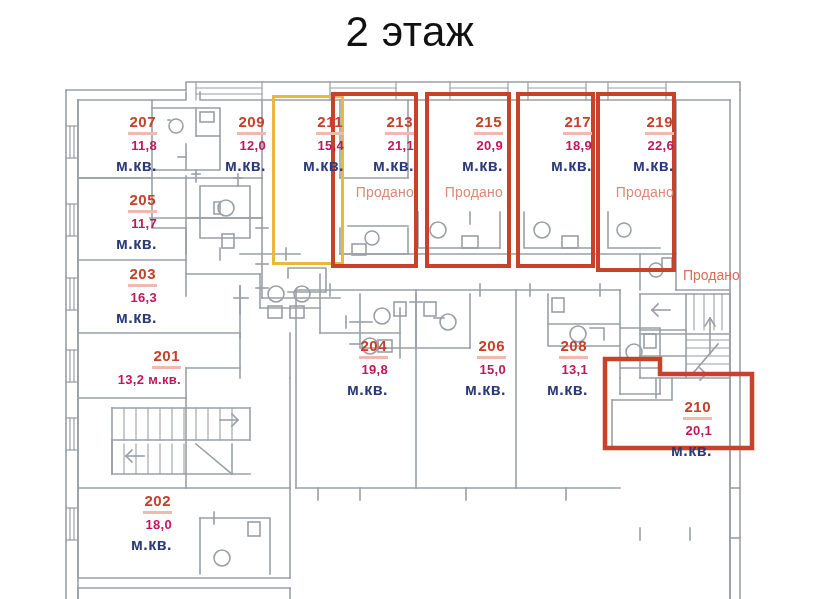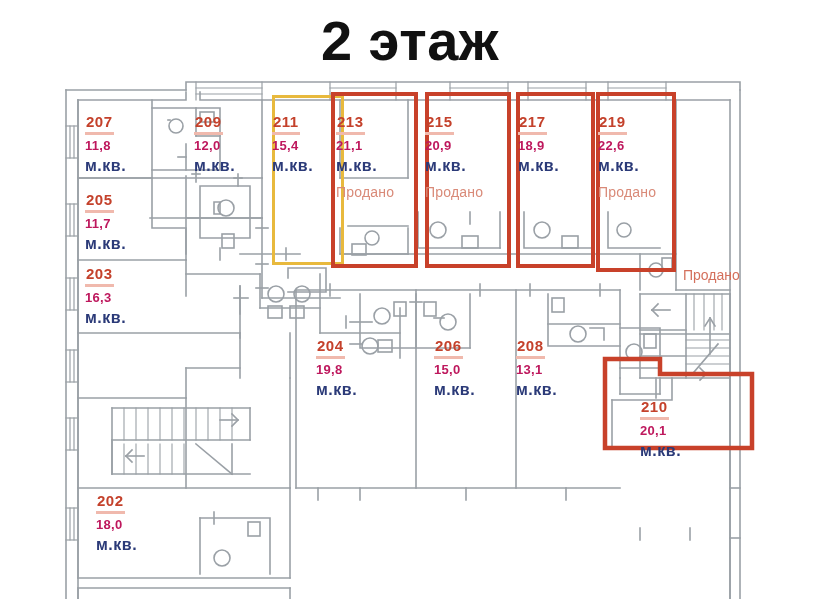--- a/index.html
+++ b/index.html
@@ -21,39 +21,39 @@
     height: 599px;
     background: #ffffff;
   }
 
   #plan-title {
     position: absolute;
     top: 8px;
     left: 0;
     width: 820px;
     text-align: center;
-    font-size: 56px;
-    font-weight: bold;
+    font-size: 42px;
+    font-weight: normal;
     color: #111111;
     letter-spacing: 0.5px;
     font-family: "Liberation Sans", sans-serif;
   }
 
   #plan-canvas {
     position: absolute;
     top: 78px;
     left: 0;
     width: 820px;
     height: 521px;
   }
 
   
   .room-label {
     position: absolute;
-    text-align: left;
+    text-align: right;
     line-height: 1.25;
     white-space: nowrap;
   }
   .room-num {
     display: inline-block;
     font-size: 15px;
     font-weight: bold;
     color: #c4412b;
     border-bottom: 3px solid #f0b9ad;
     padding: 0 1px 0px 1px;
@@ -431,20 +431,24 @@
       <div class="room-area">11,7</div>
       <div class="room-unit">м.кв.</div>
     </div>
 
     <div class="room-label" style="left:85px; top:186px; width:72px;">
       <span class="room-num">203</span>
       <div class="room-area">16,3</div>
       <div class="room-unit">м.кв.</div>
     </div>
 
+    <div class="room-label" style="left:85px; top:268px; width:96px;">
+      <span class="room-num">201</span>
+      <div class="room-area inline-unit">13,2 м.кв.</div>
+    </div>
 
     <div class="room-label" style="left:96px; top:413px; width:76px;">
       <span class="room-num">202</span>
       <div class="room-area">18,0</div>
       <div class="room-unit">м.кв.</div>
     </div>
 
     <div class="room-label" style="left:194px; top:34px; width:72px;">
       <span class="room-num">209</span>
       <div class="room-area">12,0</div>

